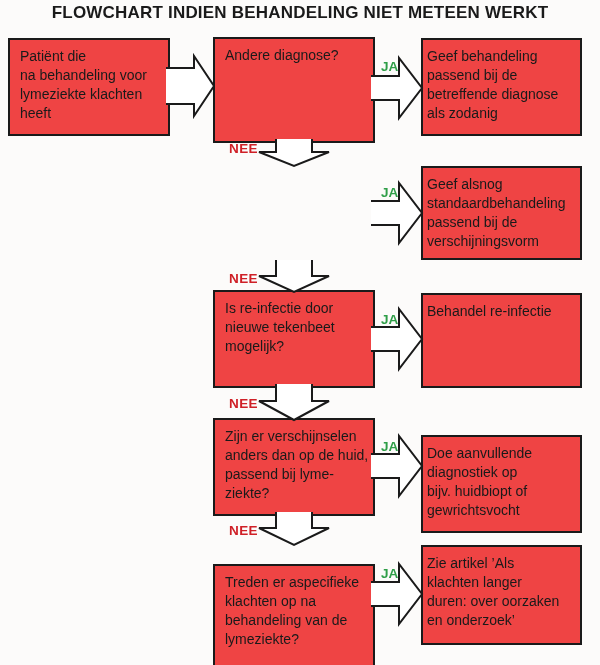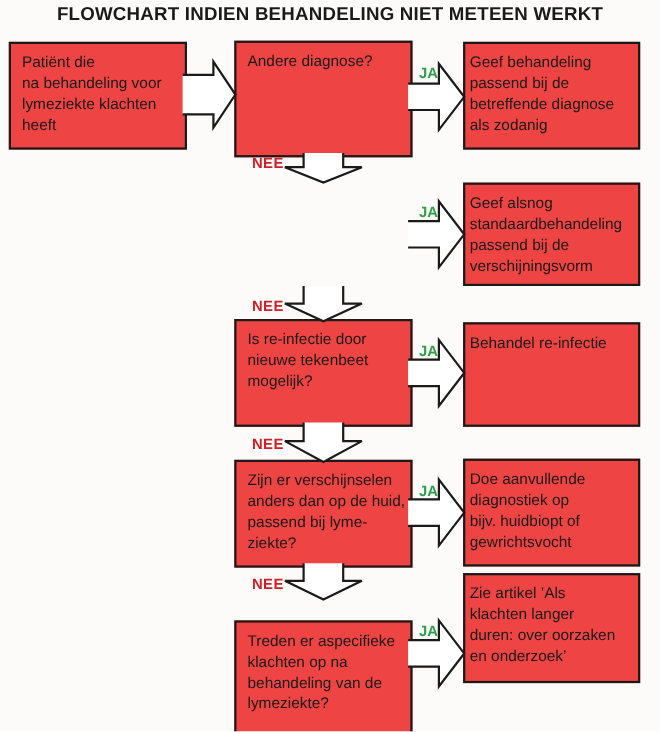--- a/index.html
+++ b/index.html
@@ -17,21 +17,21 @@
     border:2px solid var(--ink,#1a1a1a);
     font-size:14px;line-height:19px;white-space:pre-line;
     padding:7px 3px 0 10px;z-index:1;
   }
   .start{left:8px;top:38px;width:162px;height:98px;}
   .q{left:213px;width:162px;}
   .q1{top:37px;height:106px}.q2{top:164px;height:100px}.q3{top:290px;height:98px}
   .q4{top:418px;height:98px}.q5{top:564px;height:121px}
   .a{left:421px;width:161px;padding-left:4px;}
   .a1{top:38px;height:98px}.a2{top:166px;height:94px}.a3{top:293px;height:95px}
-  .a4{top:417px;height:98px}.a5{top:521px;height:100px}
+  .a4{top:435px;height:98px}.a5{top:545px;height:100px}
   .arrow{position:absolute;z-index:2;overflow:visible;}
   .arrow path{fill:#fff;stroke:var(--ink,#1a1a1a);stroke-width:2;stroke-linejoin:miter;}
   .flow{left:166px;top:54px;}
   .jaA{left:371px;}
   .jaA1{top:57px}.jaA2{top:182px}.jaA3{top:308px}.jaA4{top:435px}.jaA5{top:563px}
   .neeA{left:257px;}
   .neeA1{top:139px}.neeA2{top:260px}.neeA3{top:384px}.neeA4{top:512px}
   .tag{position:absolute;z-index:3;font-weight:bold;font-size:13.5px;line-height:16px;}
   .ja{color:var(--yes,#2f9e48);left:381px;width:24px;}
   .ja1{top:59px}.ja2{top:185px}.ja3{top:312px}.ja4{top:439px}.ja5{top:566px}

